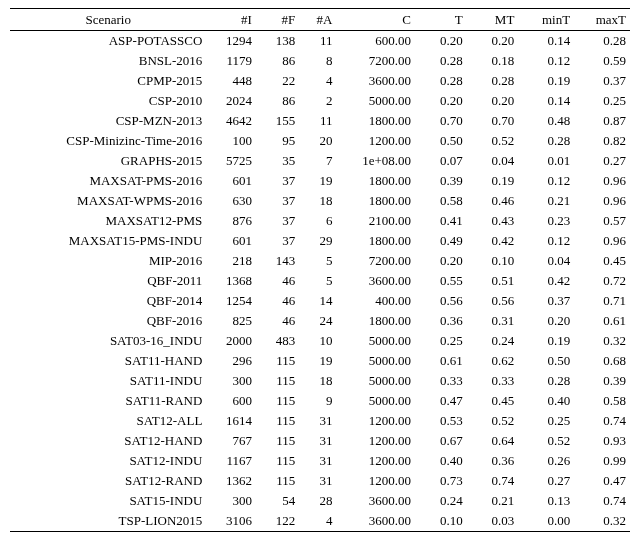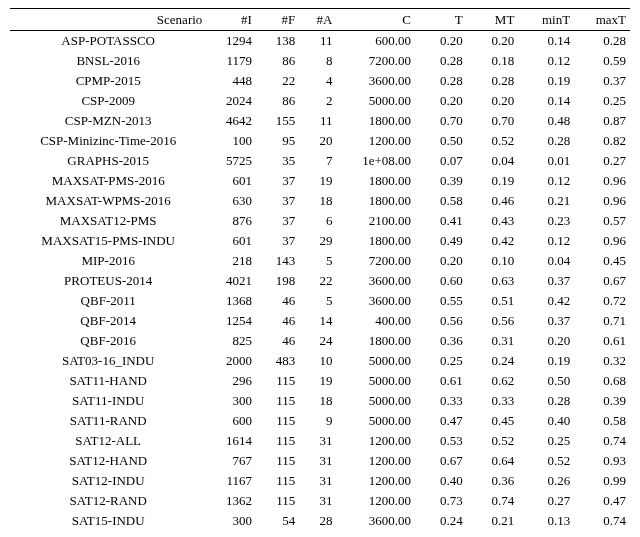--- a/index.html
+++ b/index.html
@@ -31,28 +31,28 @@
   th, td {
     padding: 2px 4px;
     white-space: nowrap;
     overflow: hidden;
   }
   th {
     font-weight: normal;
     text-align: right;
   }
   th.lefthdr {
-    text-align: right;
+    text-align: center;
   }
   td {
     text-align: right;
     font-variant-numeric: tabular-nums;
   }
   td.scen {
-    text-align: center;
+    text-align: right;
   }
   .top-rule    { border-top: 1.2px solid #000; }
   .mid-rule    { border-top: 0.6px solid #000; }
   .bottom-rule { border-bottom: 1.2px solid #000; }
   thead tr { height: 22px; }
   tbody tr { height: 18px; }
 </style>
 </head>
 <body>
 
@@ -110,21 +110,21 @@
           <td>448</td>
           <td>22</td>
           <td>4</td>
           <td>3600.00</td>
           <td>0.28</td>
           <td>0.28</td>
           <td>0.19</td>
           <td>0.37</td>
         </tr>
         <tr>
-          <td class="scen">CSP-2009</td>
+          <td class="scen">CSP-2010</td>
           <td>2024</td>
           <td>86</td>
           <td>2</td>
           <td>5000.00</td>
           <td>0.20</td>
           <td>0.20</td>
           <td>0.14</td>
           <td>0.25</td>
         </tr>
         <tr>
@@ -207,31 +207,20 @@
         <tr>
           <td class="scen">MIP-2016</td>
           <td>218</td>
           <td>143</td>
           <td>5</td>
           <td>7200.00</td>
           <td>0.20</td>
           <td>0.10</td>
           <td>0.04</td>
           <td>0.45</td>
-        </tr>
-        <tr>
-          <td class="scen">PROTEUS-2014</td>
-          <td>4021</td>
-          <td>198</td>
-          <td>22</td>
-          <td>3600.00</td>
-          <td>0.60</td>
-          <td>0.63</td>
-          <td>0.37</td>
-          <td>0.67</td>
         </tr>
         <tr>
           <td class="scen">QBF-2011</td>
           <td>1368</td>
           <td>46</td>
           <td>5</td>
           <td>3600.00</td>
           <td>0.55</td>
           <td>0.51</td>
           <td>0.42</td>

